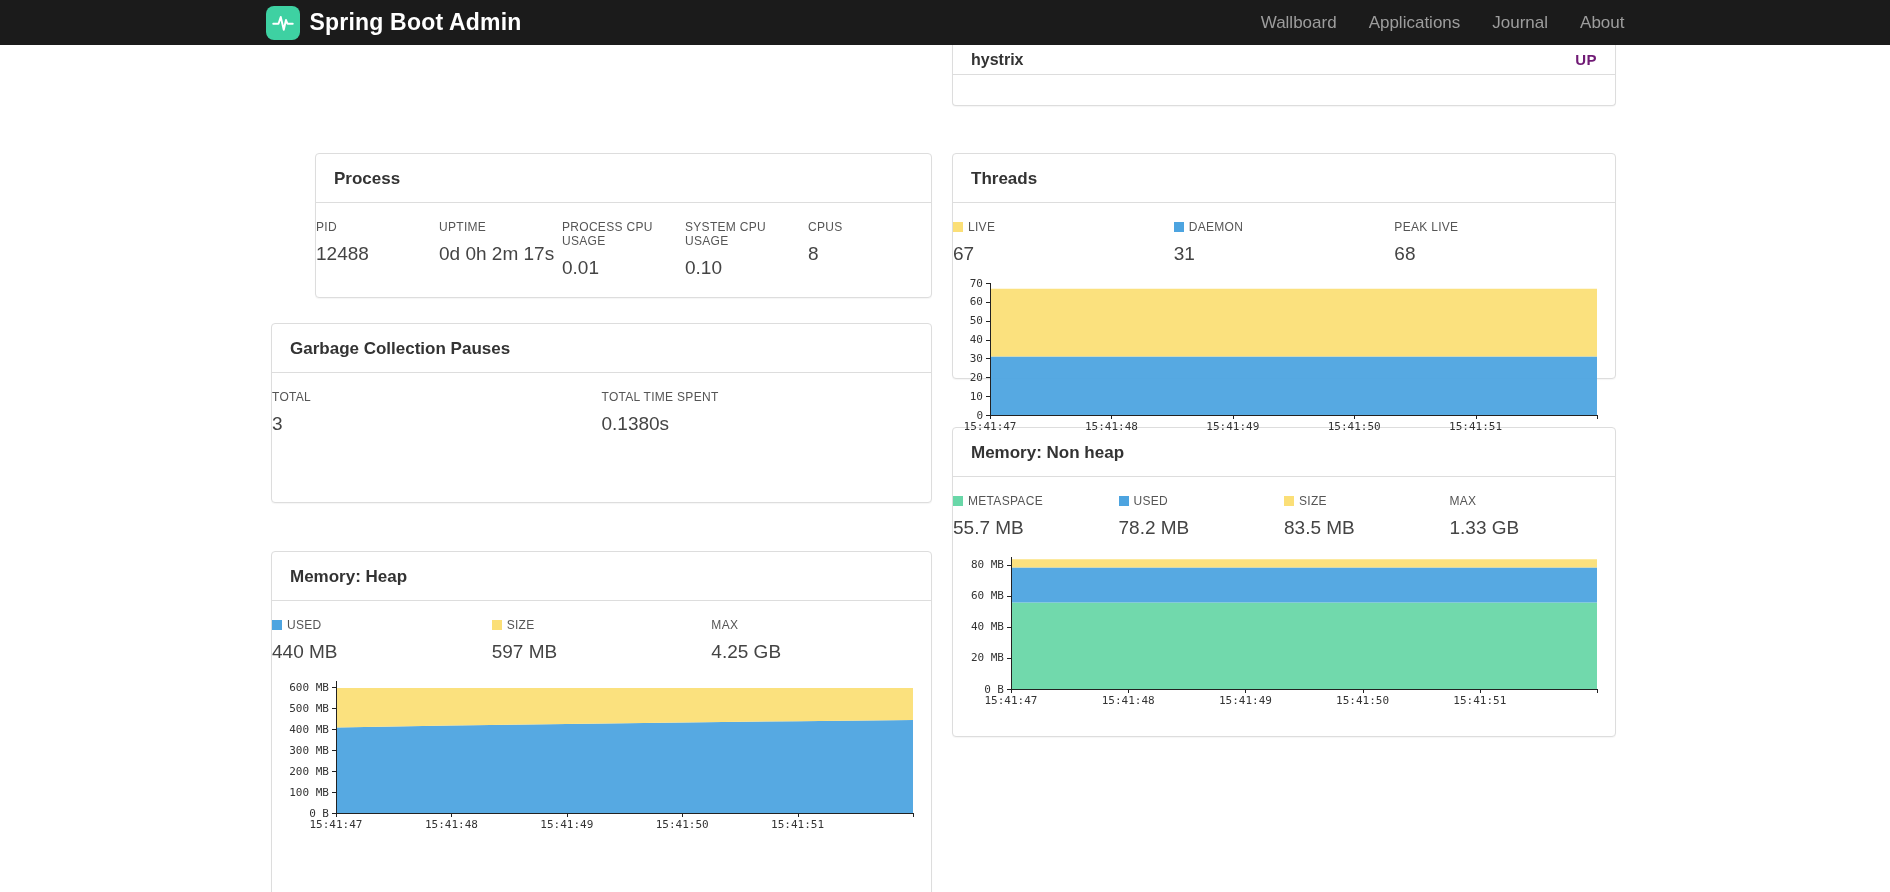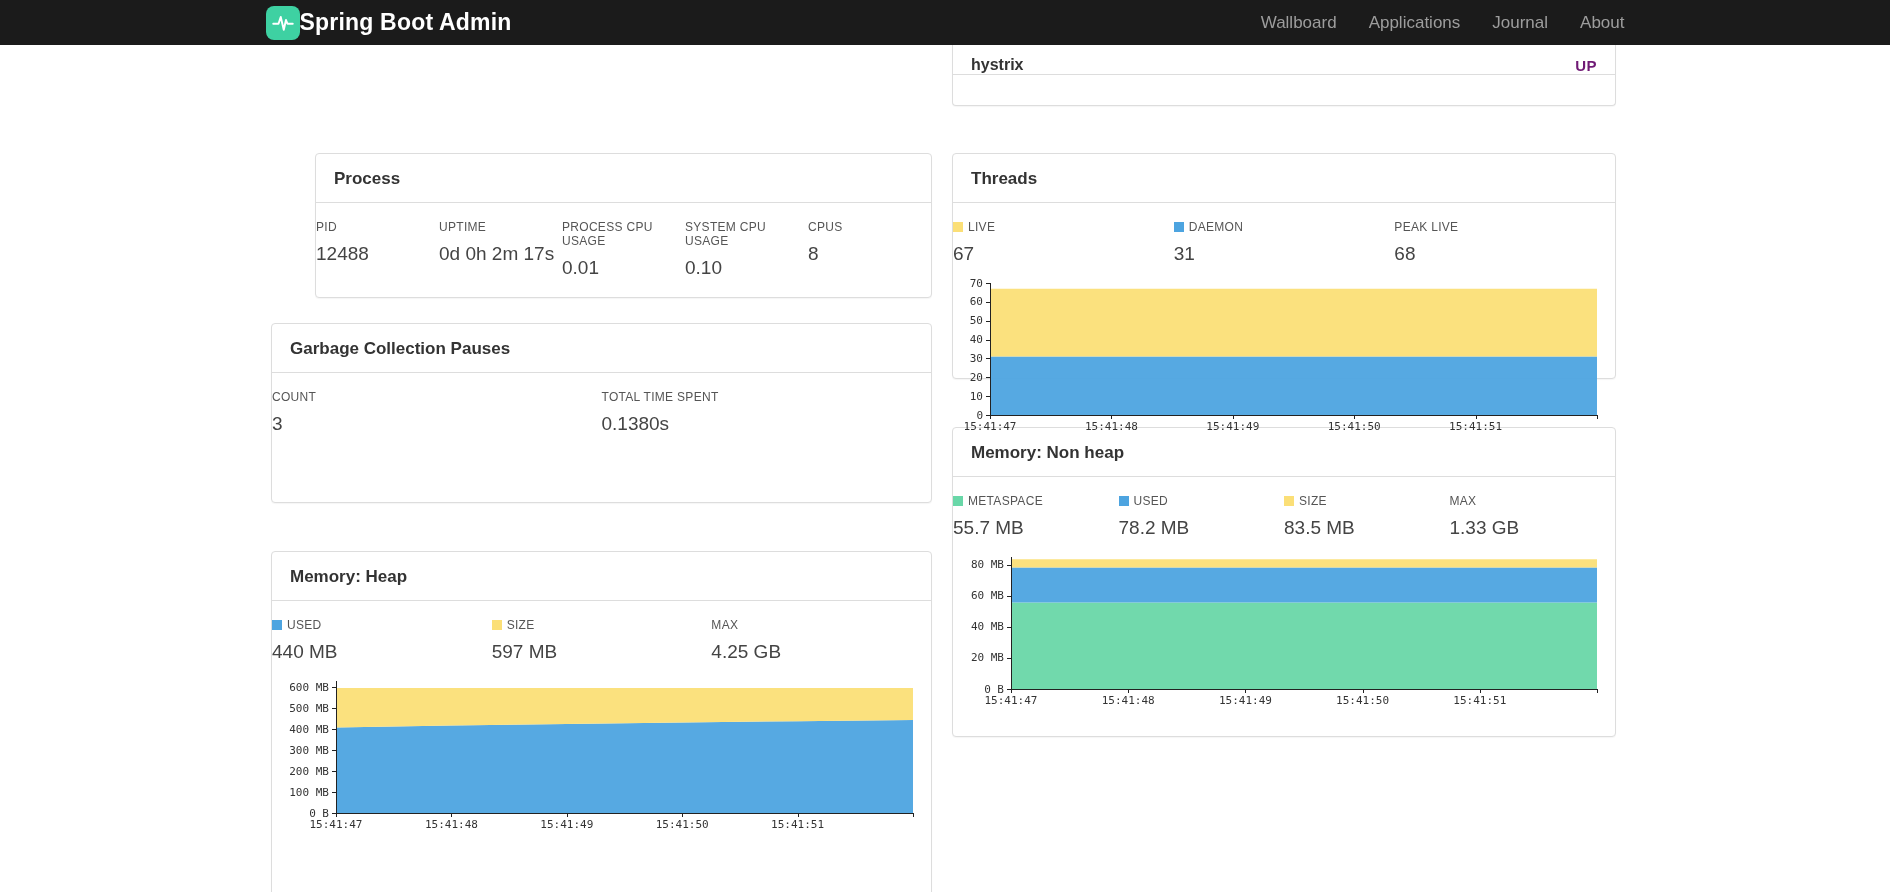--- a/index.html
+++ b/index.html
@@ -6,21 +6,21 @@
   body{
     width:1890px;height:892px;background:#ffffff;overflow:hidden;position:relative;
     font-family:"Liberation Sans","DejaVu Sans",sans-serif;color:#333;
   }
   
   .navbar{height:45px;background:#1b1b1b;}
   .navbar-inner{
     width:1375px;margin:0 auto;height:100%;
     display:flex;align-items:center;justify-content:space-between;padding:0 8px;box-sizing:border-box;
   }
-  .brand{display:flex;align-items:center;cursor:pointer;text-decoration:none;}
+  .brand{display:flex;align-items:center;gap:10px;cursor:pointer;text-decoration:none;}
   .logo{
     width:34px;height:34px;border-radius:8px;background:#3ED1A2;
     display:flex;align-items:center;justify-content:center;
   }
   .brand-text{color:#ffffff;font-size:23px;font-weight:700;letter-spacing:0.2px;}
   .nav-links{list-style:none;display:flex;gap:32px;margin:0;padding:0;}
   .nav-links li{color:#9d9d9d;font-size:17px;cursor:pointer;}
   
   .content{position:relative;width:1890px;height:847px;}
   .col-left{position:absolute;left:271px;top:0;width:661px;}
@@ -41,21 +41,21 @@
   #threads-panel{margin-top:47px;height:226px;}
   #nonheap-panel{margin-top:48px;height:310px;}
   
   .stats{display:flex;text-align:left;margin-top:17px;}
   .stat{flex:1;}
   .stat-label{font-size:12px;color:#555;letter-spacing:0.3px;}
   .stat-value{font-size:19px;color:#444;margin-top:9px;}
   .swatch{display:inline-block;width:10px;height:10px;margin-right:5px;vertical-align:-1px;}
   
   .status-row{
-    height:29px;display:flex;align-items:flex-end;justify-content:space-between;
+    height:29px;display:flex;align-items:center;justify-content:space-between;
     padding:0 18px;border-bottom:1px solid #ddd;cursor:pointer;
   }
   .app-name{font-size:16px;font-weight:600;color:#333;}
   .status-up{font-size:15px;font-weight:700;letter-spacing:0.5px;}
   
   .chart{height:158px;margin:12px 10px 0 12px;}
   .chart svg text{font:11px "DejaVu Sans Mono",monospace;fill:#333;}
 </style>
 </head>
 <body>
@@ -106,21 +106,21 @@
           <div class="stat-label">CPUS</div>
           <div class="stat-value">8</div>
         </div>
       </div>
     </section>
 
     <section id="gc-panel" class="panel">
       <div class="panel-heading">Garbage Collection Pauses</div>
       <div class="stats">
         <div class="stat">
-          <div class="stat-label">COUNT</div>
+          <div class="stat-label">TOTAL</div>
           <div class="stat-value">3</div>
         </div>
         <div class="stat">
           <div class="stat-label">TOTAL TIME SPENT</div>
           <div class="stat-value">0.1380s</div>
         </div>
       </div>
     </section>
 
     <section id="heap-panel" class="panel">

